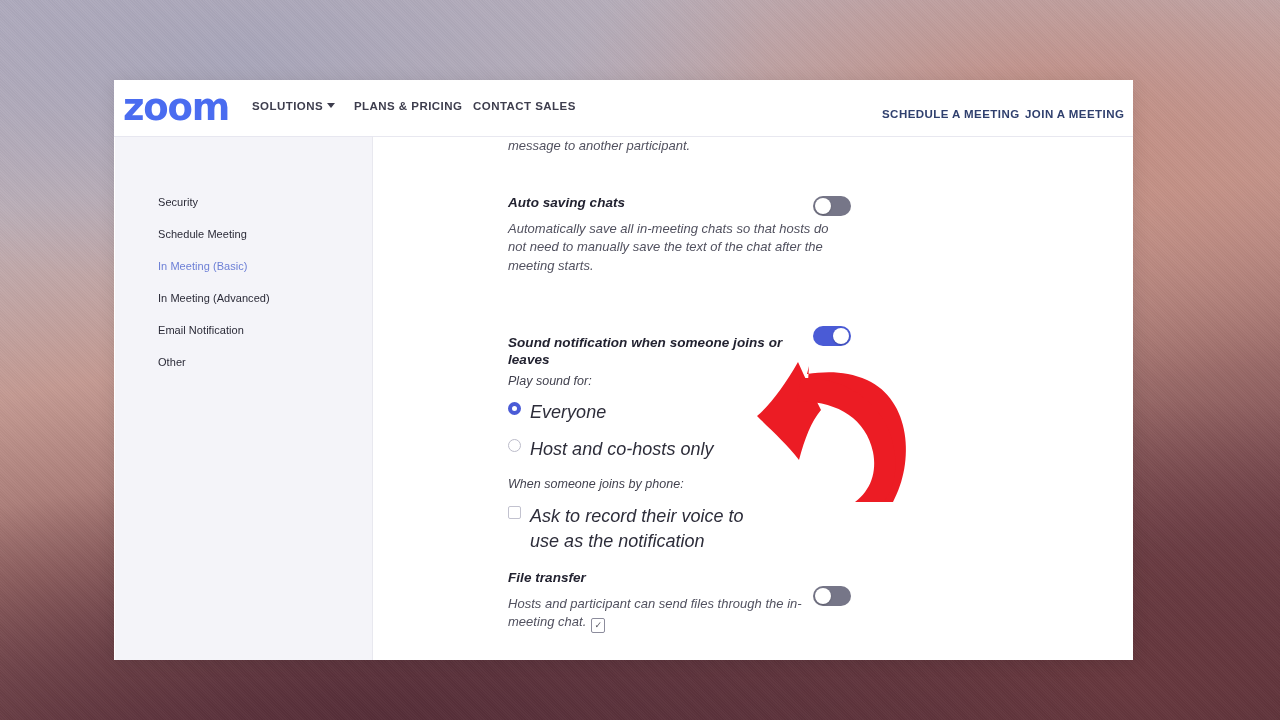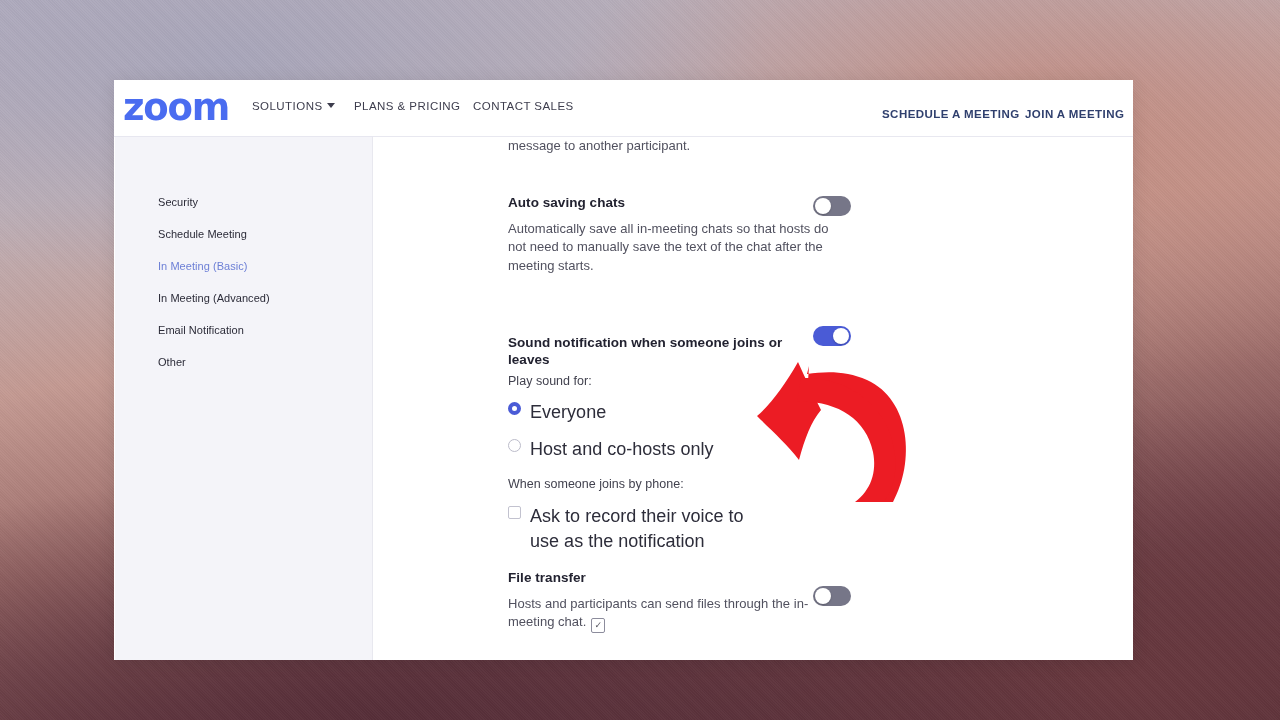--- a/index.html
+++ b/index.html
@@ -112,21 +112,21 @@
     letter-spacing: -1.2px;
     color: #4a6cf0;
     font-family: "DejaVu Sans", sans-serif;
     line-height: 1;
     user-select: none;
   }
   .nav-main {
     position: absolute;
     top: 20px;
     font-size: 11.5px;
-    font-weight: 400;
+    font-weight: 700;
     letter-spacing: 0.45px;
     color: #3d3d4d;
     cursor: pointer;
     white-space: nowrap;
   }
   #nav-solutions { left: 138px; }
   #nav-plans     { left: 240px; }
   #nav-contact   { left: 359px; }
   .caret {
     display: inline-block;
@@ -150,20 +150,21 @@
   #nav-schedule { left: 768px; }
   #nav-join     { left: 911px; }
 
   
   #settings-scroll {
     position: absolute;
     left: 0;
     top: 0;
     width: 100%;
     height: 100%;
+    font-style: italic;
   }
   .setting-row {
     position: absolute;
     left: 135px;
     width: 340px;
   }
   .setting-title {
     font-size: 13.5px;
     font-weight: 700;
     color: #222230;
@@ -364,21 +365,21 @@
           <div class="sub-label" style="margin-top:14px;">When someone joins by phone:</div>
 
           <div class="opt-row" style="width:250px;">
             <span class="checkbox"></span>
             <span class="opt-text">Ask to record their voice to use as the notification</span>
           </div>
         </div>
 
         <div class="setting-row" id="row-file">
           <div class="setting-title">File transfer</div>
-          <div class="setting-desc"><span>Hosts and participants can send files through the in-meeting chat.</span><span class="inline-check">✓</span></div>
+          <div class="setting-desc"><span>Hosts and participant can send files through the in-meeting chat.</span><span class="inline-check">✓</span></div>
         </div>
         <div class="toggle off" id="toggle-file">
           <div class="knob"></div>
         </div>
 
       </div>
     </div>
   </div>
 
   <header id="navbar">

